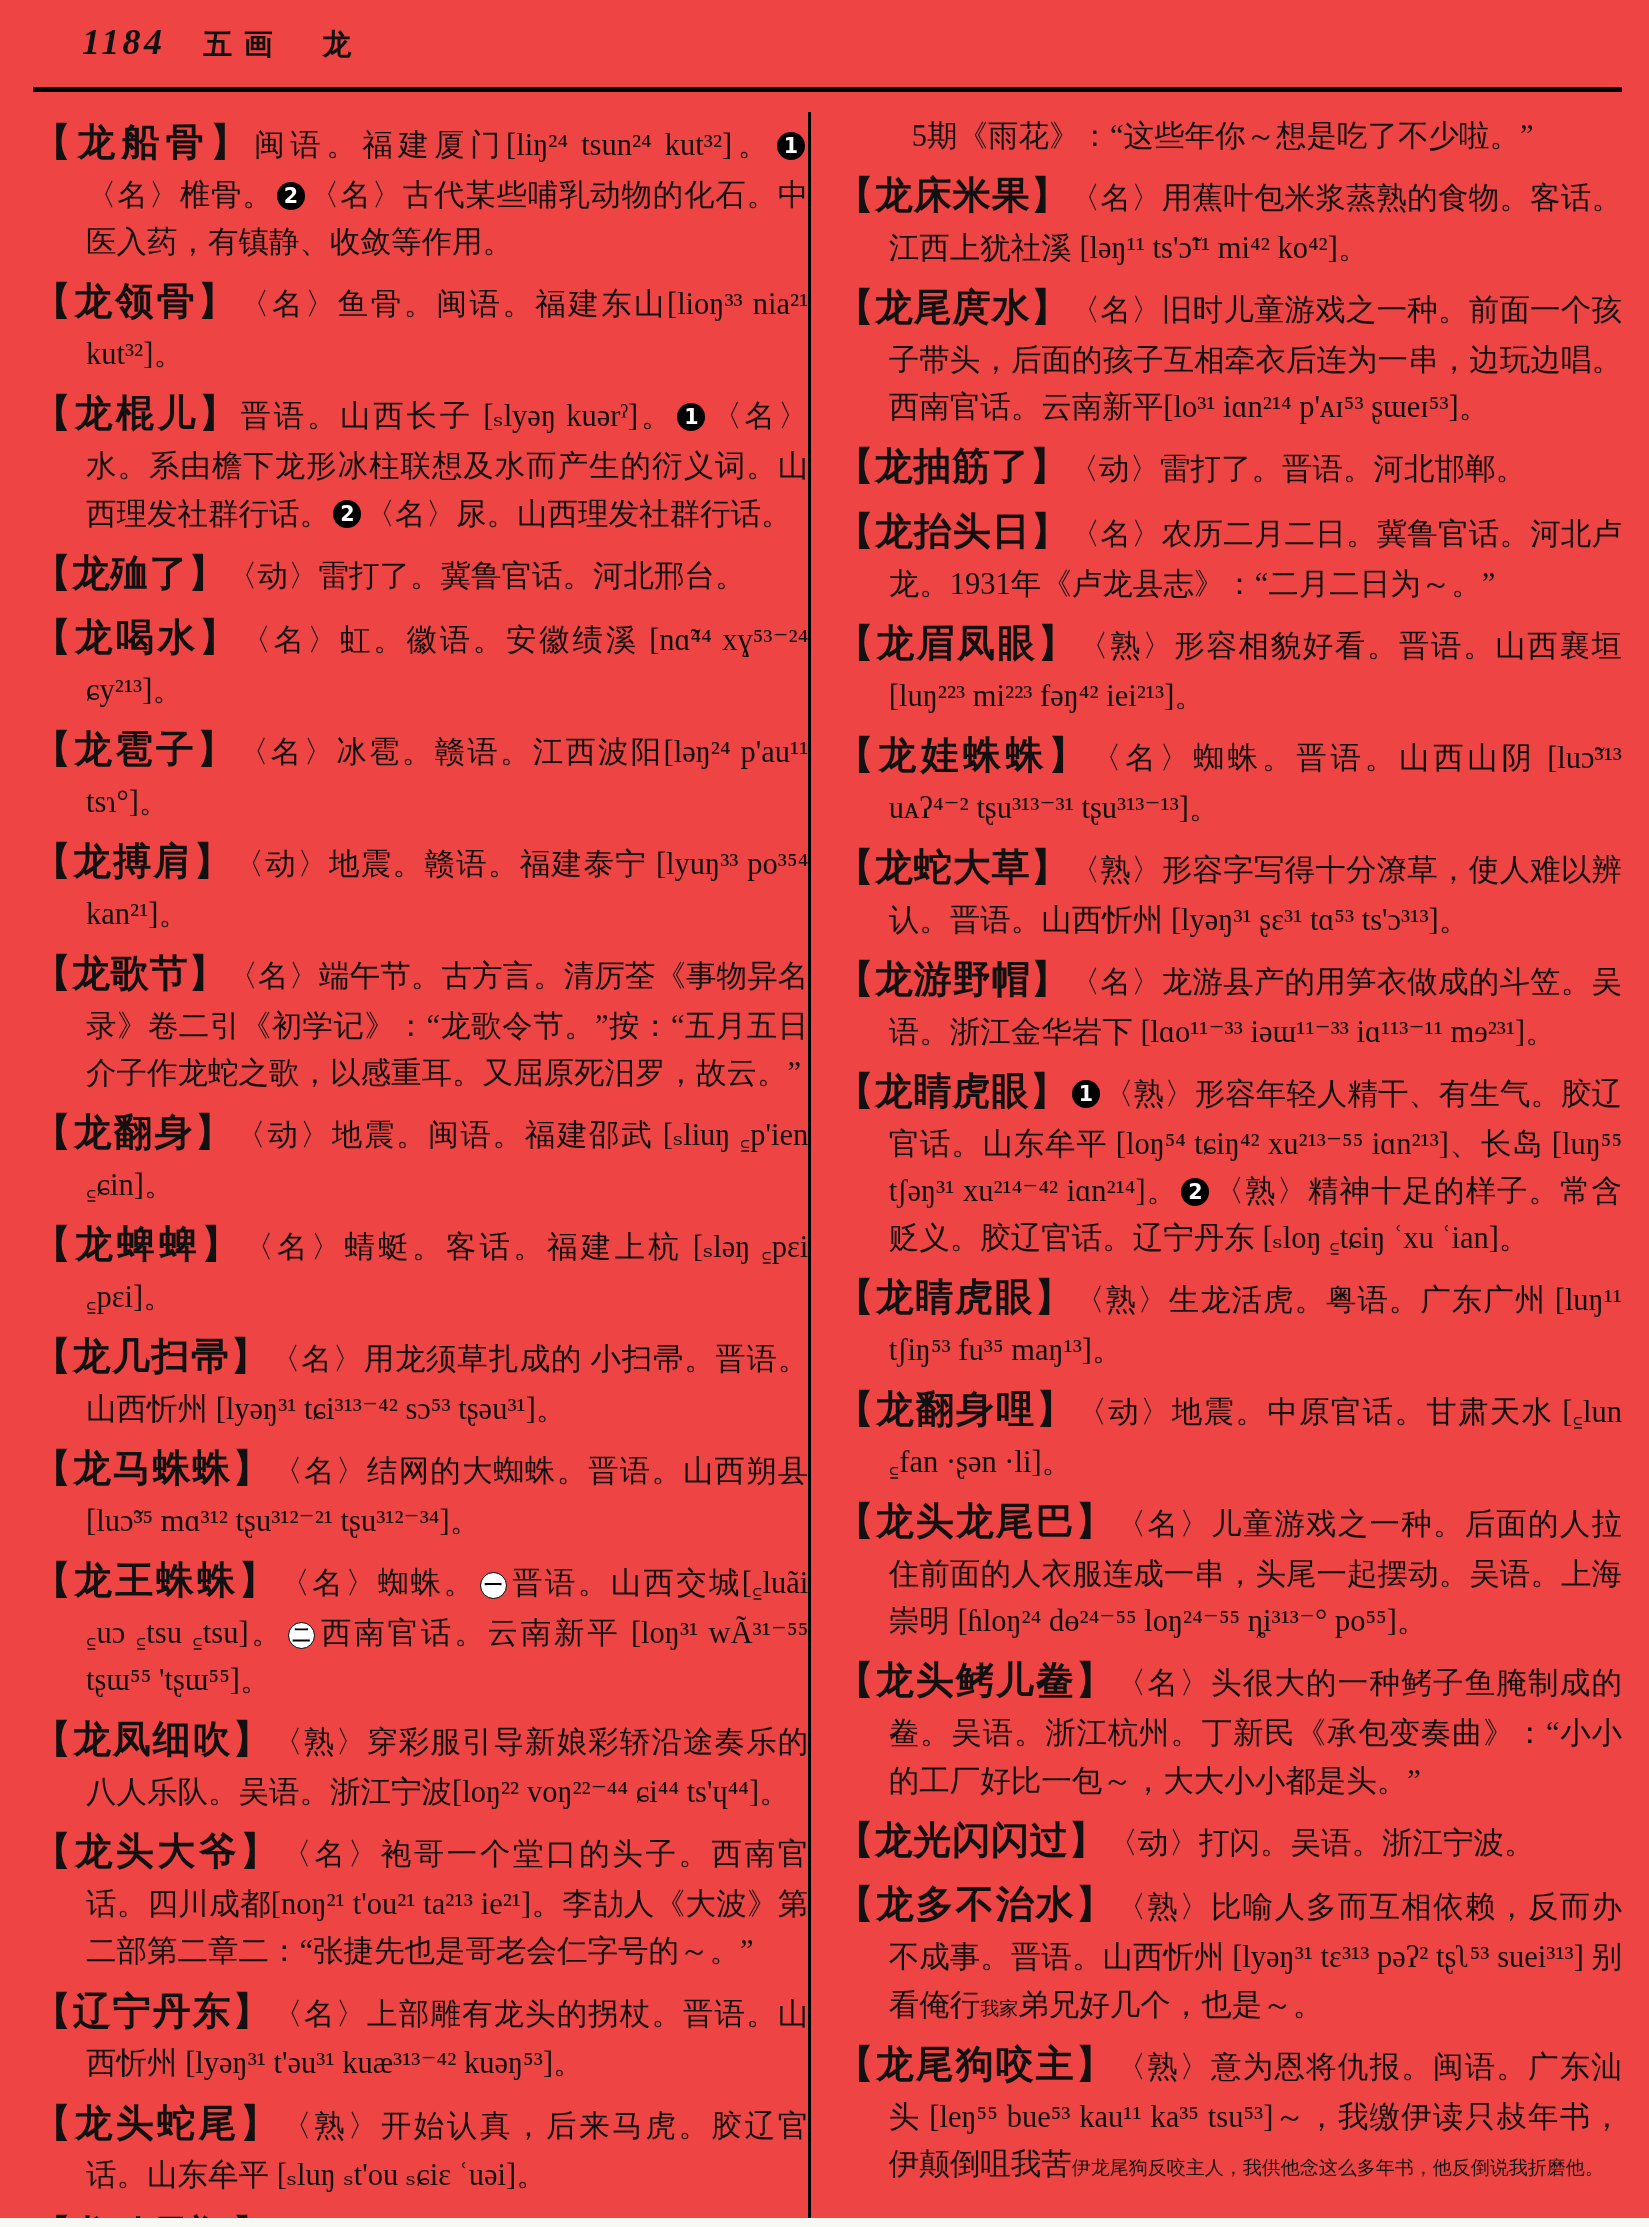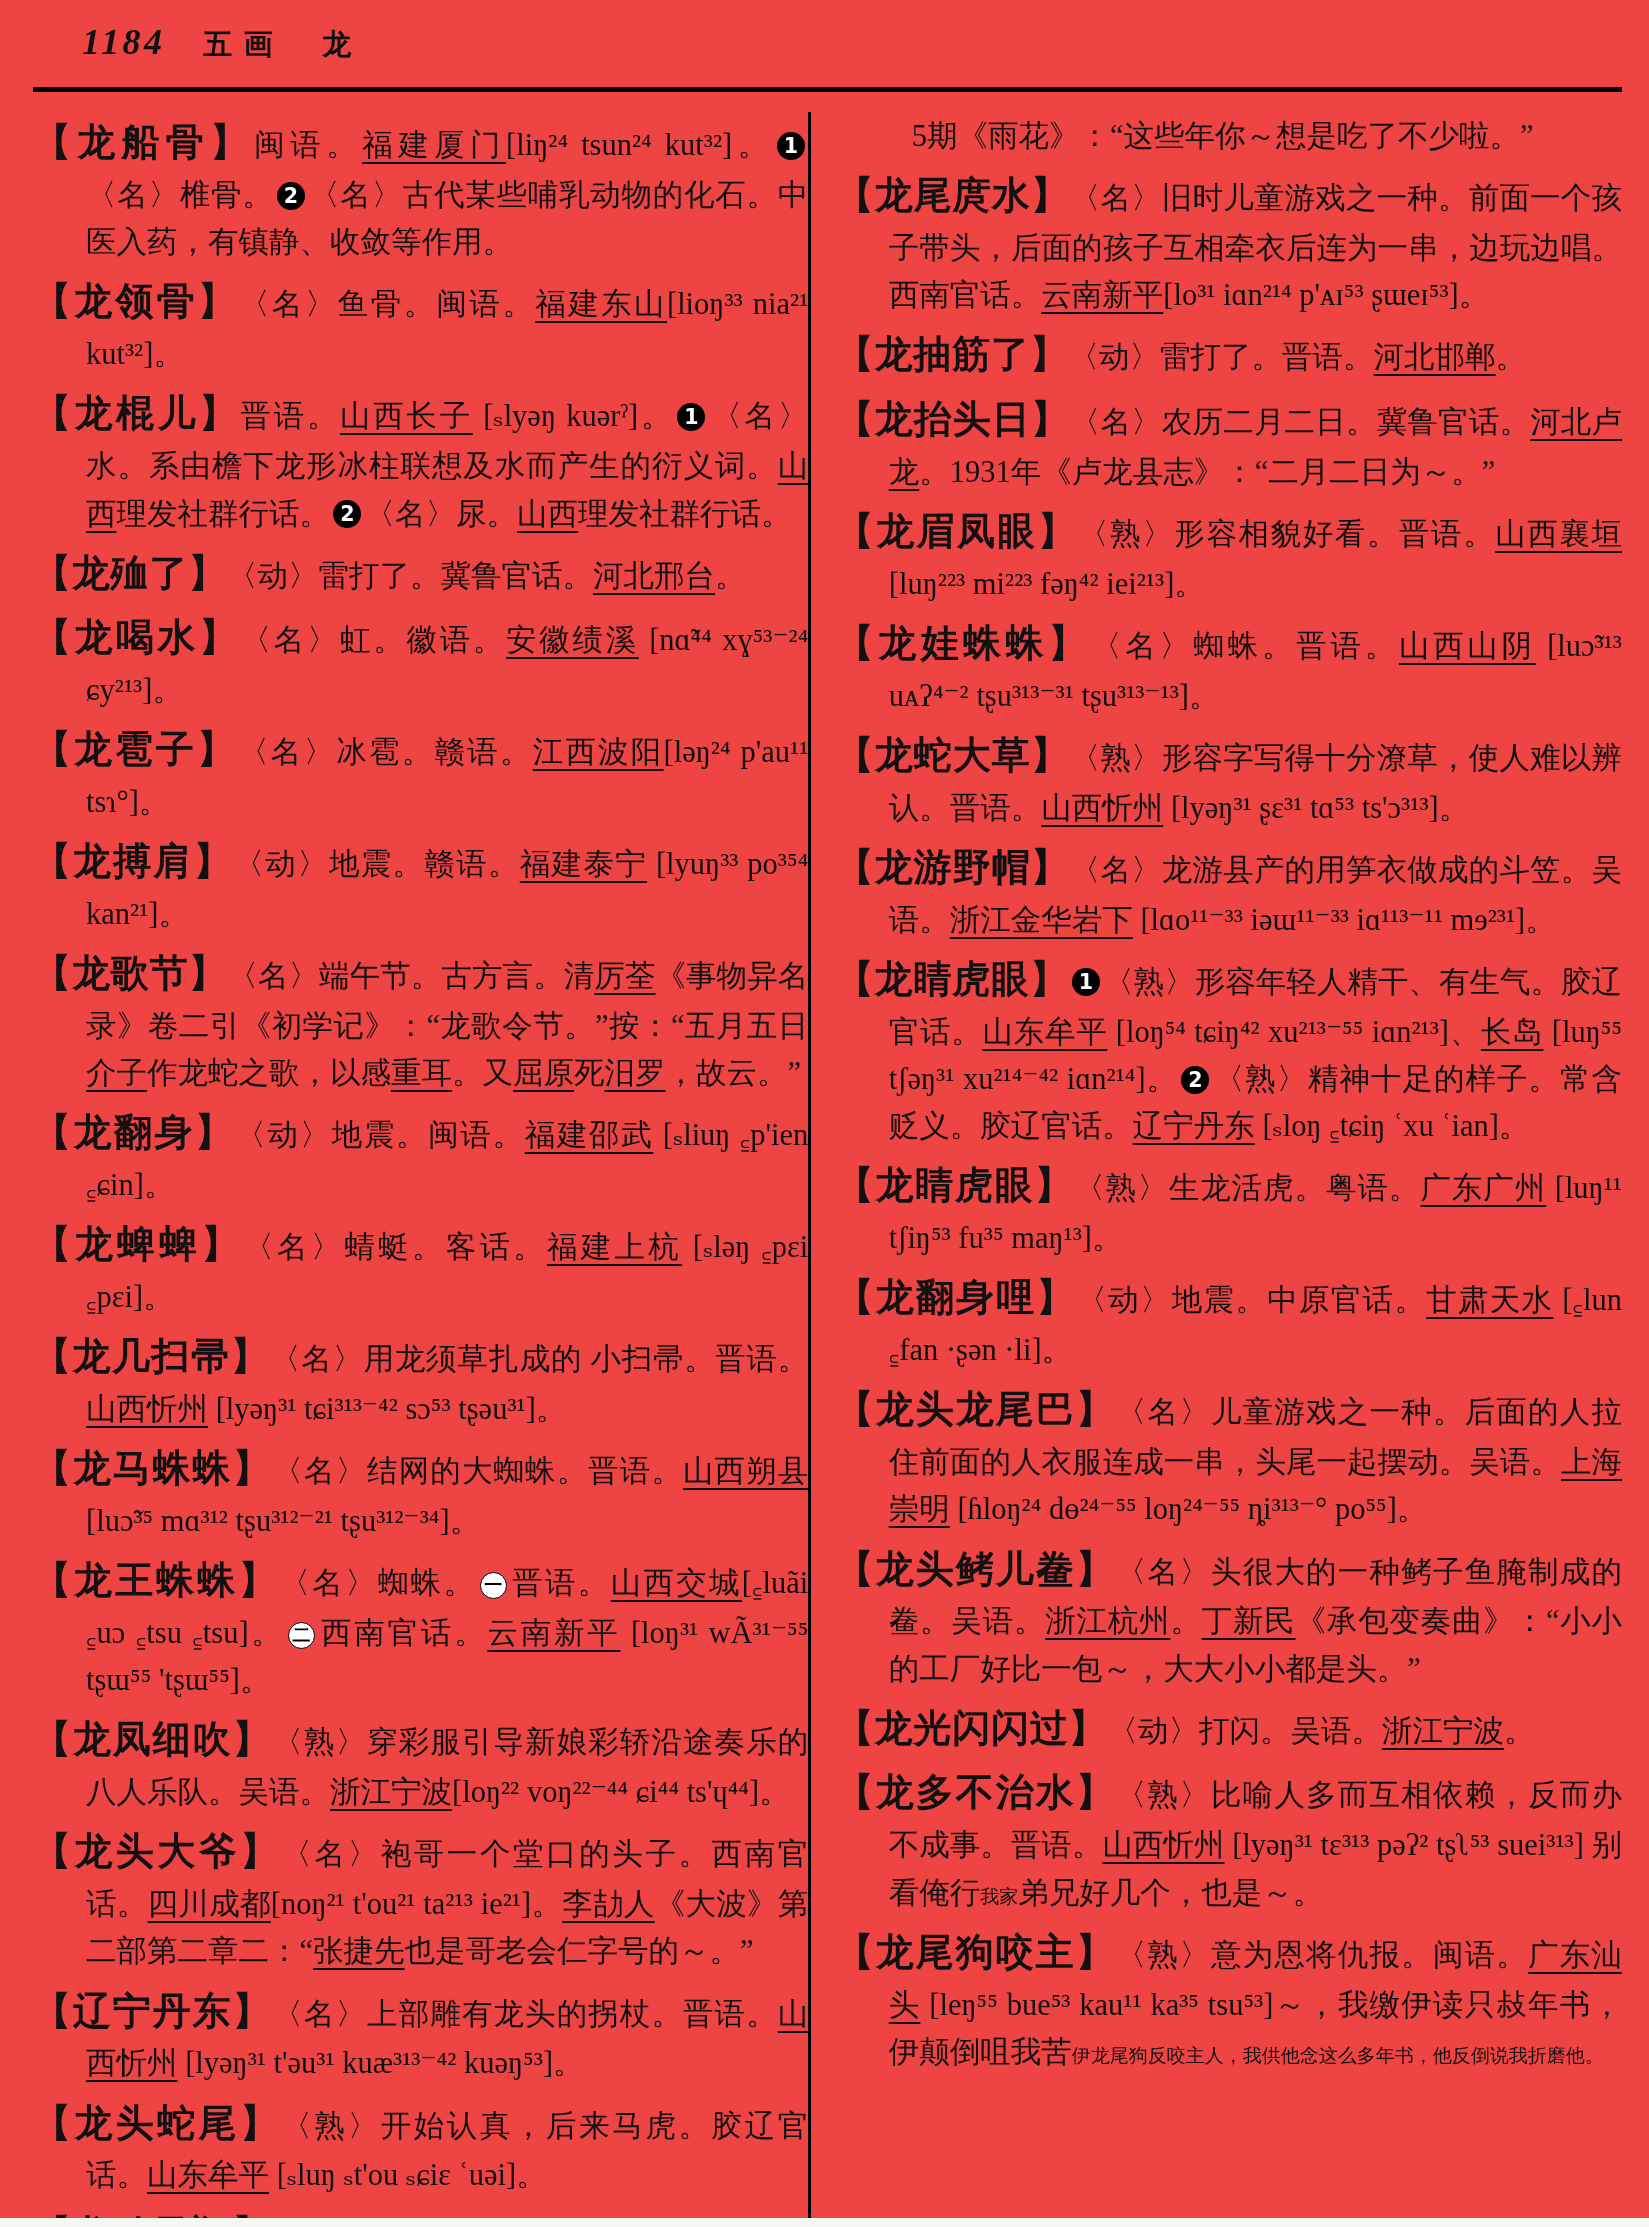--- a/index.html
+++ b/index.html
@@ -66,21 +66,20 @@
   p.entry.cont{
     text-indent:23px;
   }
   .hw{
     font-size:38px;
     font-weight:bold;
     letter-spacing:0.8px;
     margin-top:43px;
   }
   .uline{
-    text-decoration:underline;
     text-decoration-thickness:2.1px;
     text-underline-offset:6.6px;
   }
   .small{
     font-size:19px;
   }
   .circ-black{
     display:inline-block;
     width:28px;height:28px;
     background:#000;color:#fff;
@@ -136,20 +135,21 @@
         <p class="entry"><span class="hw">【龙王蛛蛛】</span><span>〈名〉蜘蛛。</span><span class="circ-white">一</span><span>晋语。</span><span class="uline">山西交城</span><span>[꜁luãi ꜁uɔ ꜁tsu ꜁tsu]。</span><span class="circ-white">二</span><span>西南官话。</span><span class="uline">云南新平</span><span> [loŋ³¹ wÃ³¹⁻⁵⁵ tʂɯ⁵⁵ 'tʂɯ⁵⁵]。</span></p>
         <p class="entry"><span class="hw">【龙凤细吹】</span><span>〈熟〉穿彩服引导新娘彩轿沿途奏乐的八人乐队。吴语。</span><span class="uline">浙江宁波</span><span>[loŋ²² voŋ²²⁻⁴⁴ ɕi⁴⁴ ts'ɥ⁴⁴]。</span></p>
         <p class="entry"><span class="hw">【龙头大爷】</span><span>〈名〉袍哥一个堂口的头子。西南官话。</span><span class="uline">四川成都</span><span>[noŋ²¹ t'ou²¹ ta²¹³ ie²¹]。</span><span class="uline">李劼人</span><span>《大波》第二部第二章二：“</span><span class="uline">张捷先</span><span>也是哥老会仁字号的～。”</span></p>
         <p class="entry"><span class="hw">【辽宁丹东】</span><span>〈名〉上部雕有龙头的拐杖。晋语。</span><span class="uline">山西忻州</span><span> [lyəŋ³¹ t'əu³¹ kuæ³¹³⁻⁴² kuəŋ⁵³]。</span></p>
         <p class="entry"><span class="hw">【龙头蛇尾】</span><span>〈熟〉开始认真，后来马虎。胶辽官话。</span><span class="uline">山东牟平</span><span> [ₛluŋ ₛt'ou ₛɕiɛ ʿuəi]。</span></p>
         <p class="entry"><span class="hw">【龙动凤翔】</span><span>〈熟〉形容动作声势大。兰银官话。</span><span class="uline">新疆乌鲁木齐</span></p>
       </div>
     <div class="divider"></div>
     <div class="col right" id="col-right">
         <p class="entry cont"><span>5期《雨花》：“这些年你～想是吃了不少啦。”</span></p>
+        <p class="entry"><span class="hw">【龙床米果】</span><span>〈名〉用蕉叶包米浆蒸熟的食物。客话。</span><span class="uline">江西上犹社溪</span><span> [ləŋ¹¹ ts'ɔ̃¹¹ mi⁴² ko⁴²]。</span></p>
         <p class="entry"><span class="hw">【龙尾庹水】</span><span>〈名〉旧时儿童游戏之一种。前面一个孩子带头，后面的孩子互相牵衣后连为一串，边玩边唱。西南官话。</span><span class="uline">云南新平</span><span>[lo³¹ iɑn²¹⁴ p'ᴀɪ⁵³ ʂɯeɪ⁵³]。</span></p>
         <p class="entry"><span class="hw">【龙抽筋了】</span><span>〈动〉雷打了。晋语。</span><span class="uline">河北邯郸</span><span>。</span></p>
         <p class="entry"><span class="hw">【龙抬头日】</span><span>〈名〉农历二月二日。冀鲁官话。</span><span class="uline">河北卢龙</span><span>。1931年《卢龙县志》：“二月二日为～。”</span></p>
         <p class="entry"><span class="hw">【龙眉凤眼】</span><span>〈熟〉形容相貌好看。晋语。</span><span class="uline">山西襄垣</span><span> [luŋ²²³ mi²²³ fəŋ⁴² iei²¹³]。</span></p>
         <p class="entry"><span class="hw">【龙娃蛛蛛】</span><span>〈名〉蜘蛛。晋语。</span><span class="uline">山西山阴</span><span> [luɔ̃³¹³ uᴀʔ⁴⁻² tʂu³¹³⁻³¹ tʂu³¹³⁻¹³]。</span></p>
         <p class="entry"><span class="hw">【龙蛇大草】</span><span>〈熟〉形容字写得十分潦草，使人难以辨认。晋语。</span><span class="uline">山西忻州</span><span> [lyəŋ³¹ ʂɛ³¹ tɑ⁵³ ts'ɔ³¹³]。</span></p>
         <p class="entry"><span class="hw">【龙游野帽】</span><span>〈名〉龙游县产的用笋衣做成的斗笠。吴语。</span><span class="uline">浙江金华岩下</span><span> [lɑo¹¹⁻³³ iəɯ¹¹⁻³³ iɑ¹¹³⁻¹¹ mɘ²³¹]。</span></p>
         <p class="entry"><span class="hw">【龙睛虎眼】</span><span class="circ-black">1</span><span>〈熟〉形容年轻人精干、有生气。胶辽官话。</span><span class="uline">山东牟平</span><span> [loŋ⁵⁴ tɕiŋ⁴² xu²¹³⁻⁵⁵ iɑn²¹³]、</span><span class="uline">长岛</span><span> [luŋ⁵⁵ tʃəŋ³¹ xu²¹⁴⁻⁴² iɑn²¹⁴]。</span><span class="circ-black">2</span><span>〈熟〉精神十足的样子。常含贬义。胶辽官话。</span><span class="uline">辽宁丹东</span><span> [ₛloŋ ꜁tɕiŋ ʿxu ʿian]。</span></p>
         <p class="entry"><span class="hw">【龙睛虎眼】</span><span>〈熟〉生龙活虎。粤语。</span><span class="uline">广东广州</span><span> [luŋ¹¹ tʃiŋ⁵³ fu³⁵ maŋ¹³]。</span></p>
         <p class="entry"><span class="hw">【龙翻身哩】</span><span>〈动〉地震。中原官话。</span><span class="uline">甘肃天水</span><span> [꜁lun ꜁fan ·ʂən ·li]。</span></p>

